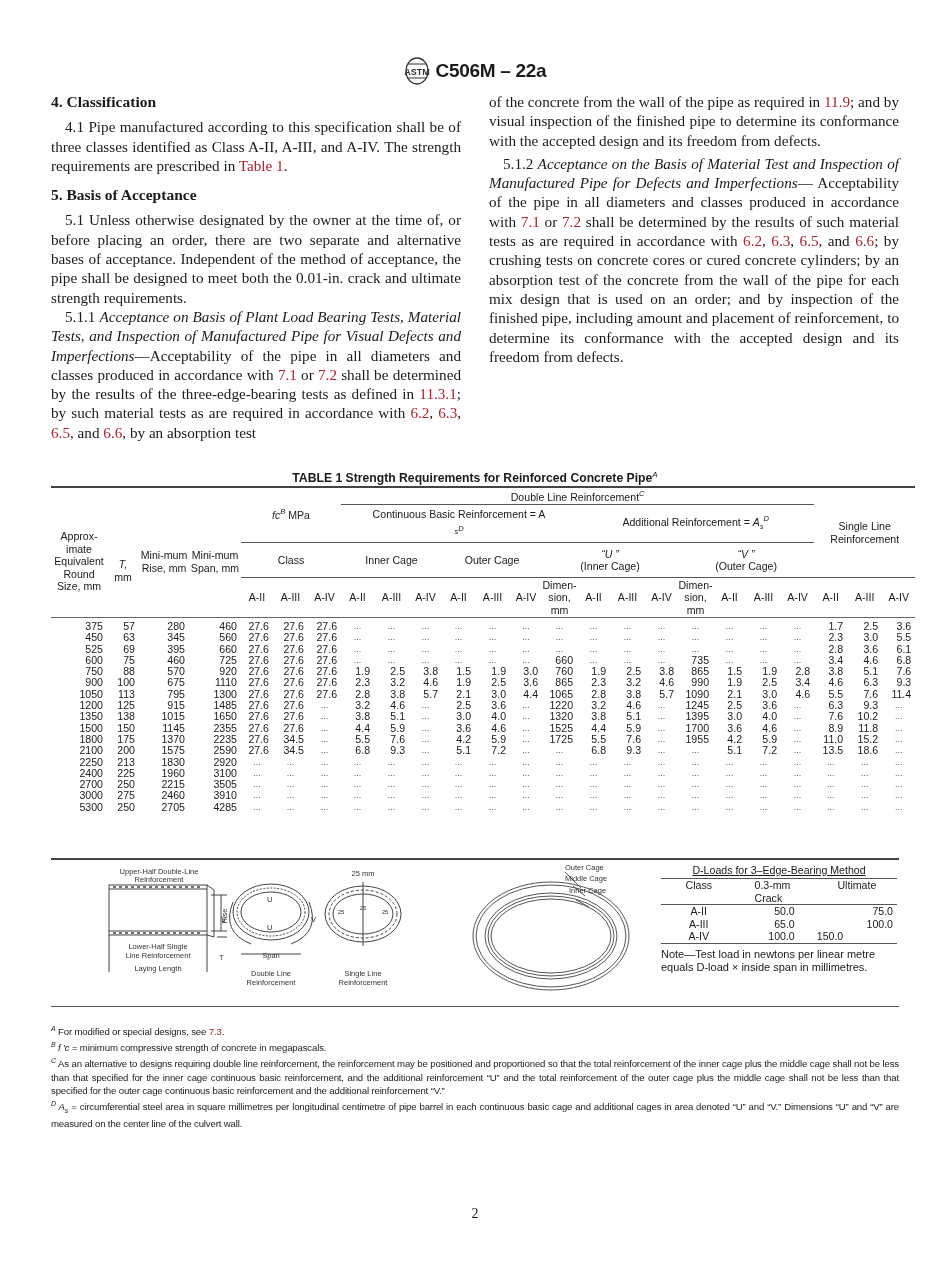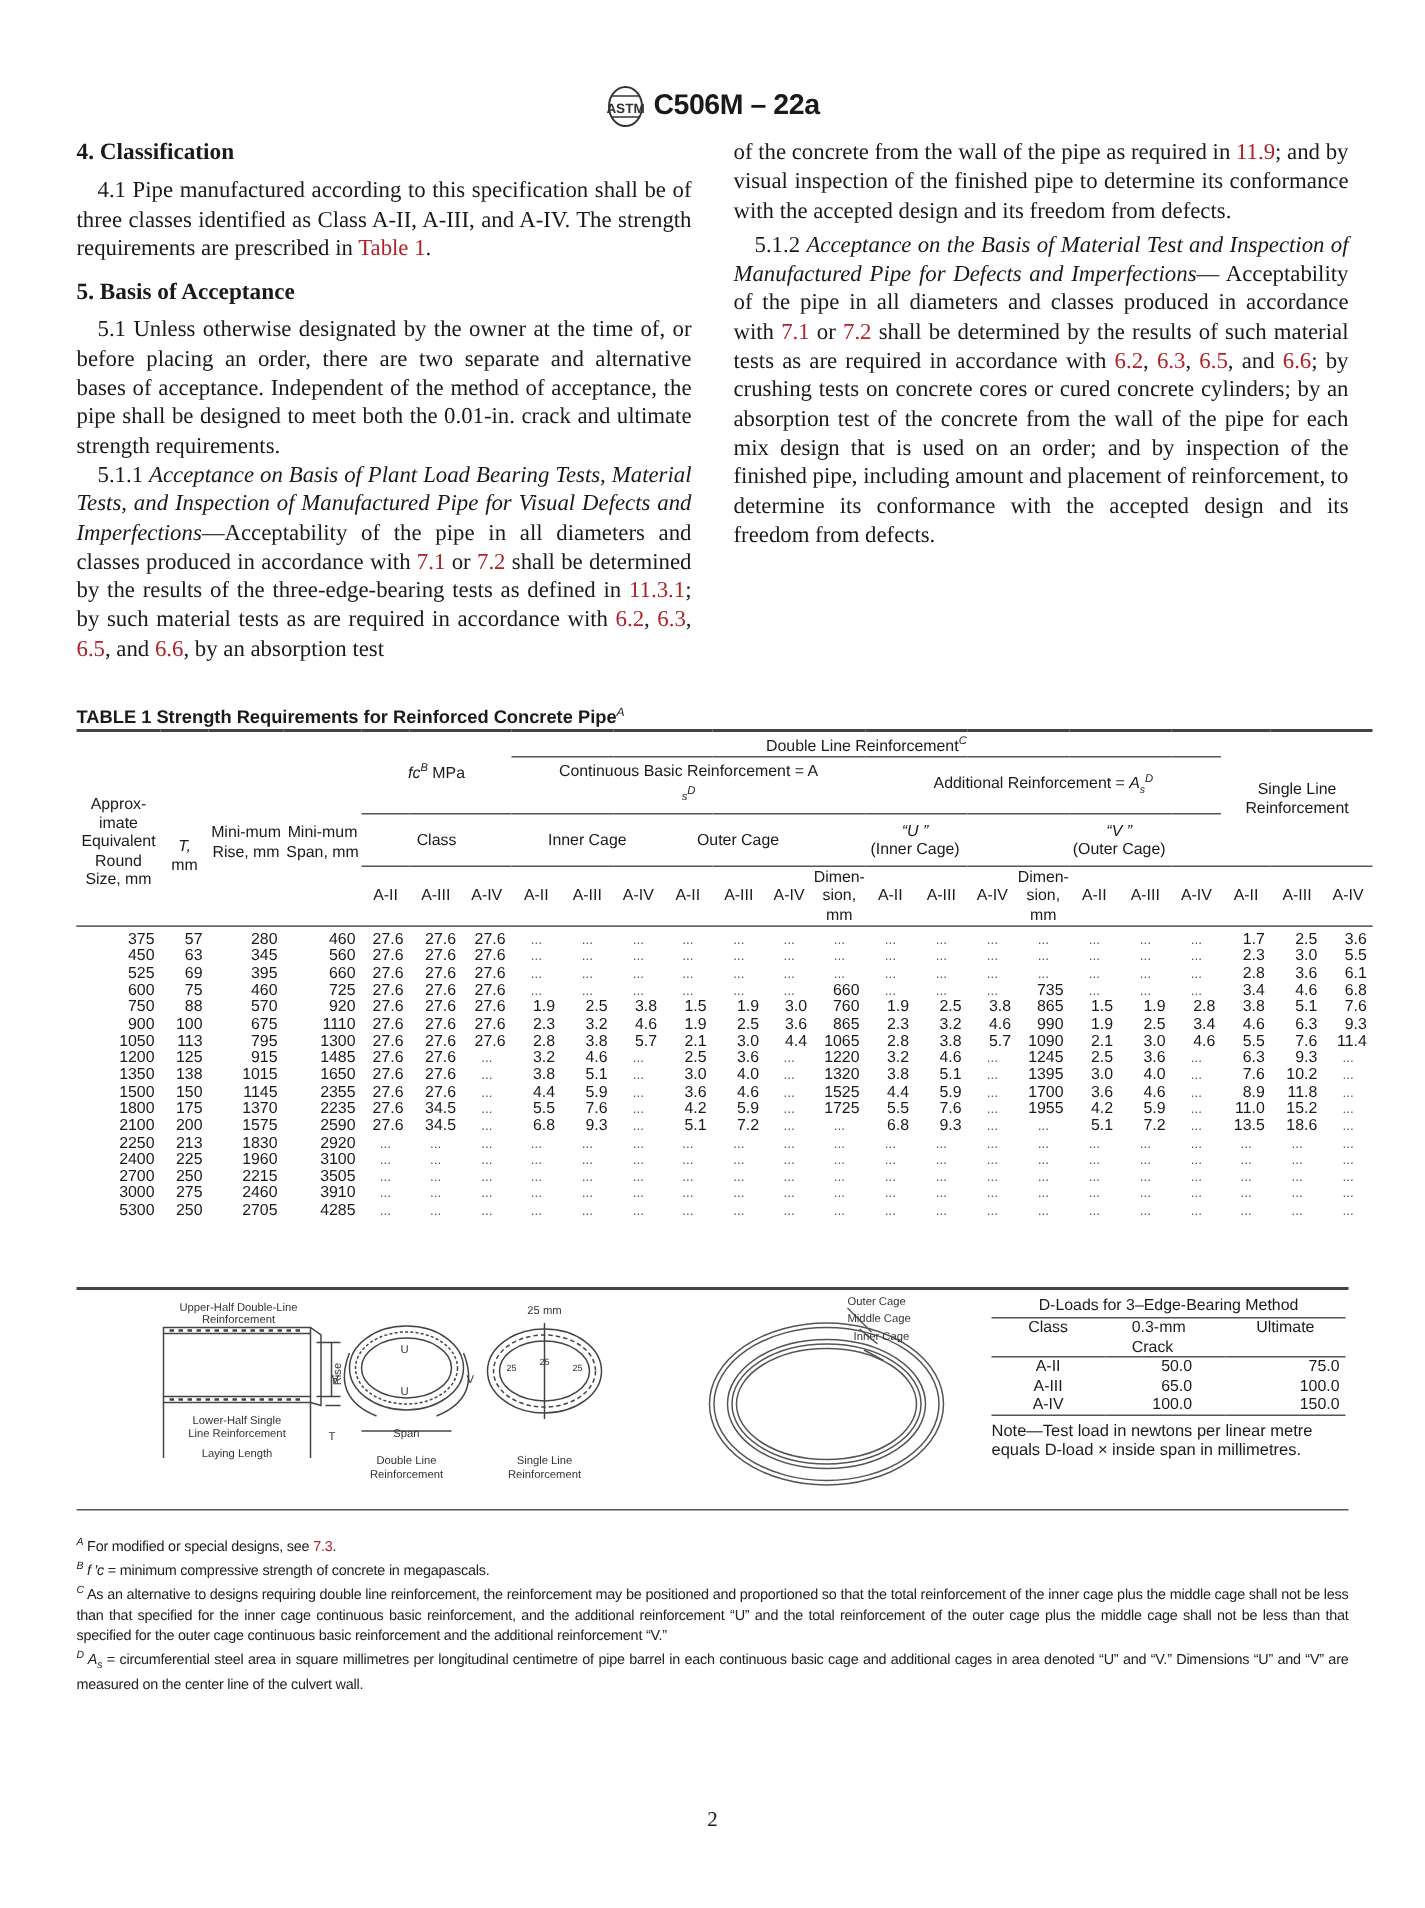--- a/index.html
+++ b/index.html
@@ -15,37 +15,37 @@
   .col.left { left:51px; }
   .col.right { left:489px; }
   .col h2 { font-size:15.5px; font-weight:bold; margin:0 0 6px 0; }
   .col p { margin:0; text-indent:14px; }
   .col p.noind { text-indent:0; }
   .col .gap { height:10px; }
   .col .sgap { height:4px; }
   .col i { font-style:italic; }
   
   .table-wrap { position:absolute; top:470px; left:51px; width:848px; font-family:"Liberation Sans", sans-serif; }
-  .table-title { font-weight:bold; font-size:12.2px; height:16px; }
+  .table-title { text-align:center; font-weight:bold; font-size:12.2px; height:16px; }
   .table-title sup { font-weight:normal; font-style:italic; font-size:8px; }
   table.main { width:848px; border-collapse:collapse; font-size:10.6px; table-layout:fixed; }
   table.main th { font-weight:normal; text-align:center; vertical-align:middle; padding:0; line-height:12.5px; }
   table.main td { text-align:right; padding:0 4px 0 0; height:11.3px; line-height:11.3px; white-space:nowrap; }
   table.main td.dots { color:#555; font-size:9px; text-align:center; padding:0; }
   .top-rule { border-top:2px solid #444; }
   .bot-rule { border-bottom:1.5px solid #666; }
   .mid-rule { border-bottom:1px solid #555; }
   sup.fn { font-style:italic; font-size:7.5px; }
   .tail { position:absolute; top:858px; left:51px; width:848px; height:146px; border-top:2px solid #444; border-bottom:1.5px solid #555; }
   .diagram { position:absolute; top:2px; left:0; width:600px; height:140px; }
   .dload { position:absolute; top:4px; left:610px; width:236px; font-family:"Liberation Sans", sans-serif; font-size:10.6px; }
   .dload table { width:236px; border-collapse:collapse; }
   .dload th { font-weight:normal; padding:0; line-height:12.5px; vertical-align:top; }
   .dload td { padding:0; line-height:12.5px; }
-  .dload .cap { text-align:center; border-bottom:1px solid #555; padding-bottom:2px; }
+  .dload .cap { text-align:center; border-bottom:1px solid #555; padding-bottom:2px;text-decoration:underline; }
   .dload .note { margin-top:4px; line-height:13.5px; font-size:11px; }
   .footnotes { position:absolute; top:1022px; left:51px; width:848px; font-family:"Liberation Sans", sans-serif; font-size:9.6px; line-height:13px; text-align:justify; color:#222; letter-spacing:-0.15px; }
   .footnotes p { margin:0; }
   .footnotes sup { font-style:italic; font-size:7px; }
   .pagenum { position:absolute; top:1206px; left:0; width:950px; text-align:center; font-family:"Liberation Serif", serif; font-size:14px; }
 </style>
 </head>
 <body>
 
 <div class="header">
@@ -684,21 +684,21 @@
             <td style="text-align: right; padding-right: 4px;">75.0</td>
           </tr>
           <tr>
             <td style="text-align: center;">A-III</td>
             <td style="text-align: right; padding-right: 22px;">65.0</td>
             <td style="text-align: right; padding-right: 4px;">100.0</td>
           </tr>
           <tr>
             <td style="text-align: center;">A-IV</td>
             <td style="text-align: right; padding-right: 22px;">100.0</td>
-            <td style="text-align: right; padding-right: 4px;">150.0</td>
+            <td style="text-align: left; padding-right: 4px;">150.0</td>
           </tr>
         </tbody>
     </table>
     <div class="note">Note—Test load in newtons per linear metre equals D-load × inside span in millimetres.</div>
   </div>
 </div>
 
 <div class="footnotes">
   <p><sup>A</sup><span> For modified or special designs, see </span><span class="link">7.3</span><span>.</span></p>
   <p><sup>B</sup><i> f ′c</i><span> = minimum compressive strength of concrete in megapascals.</span></p>

